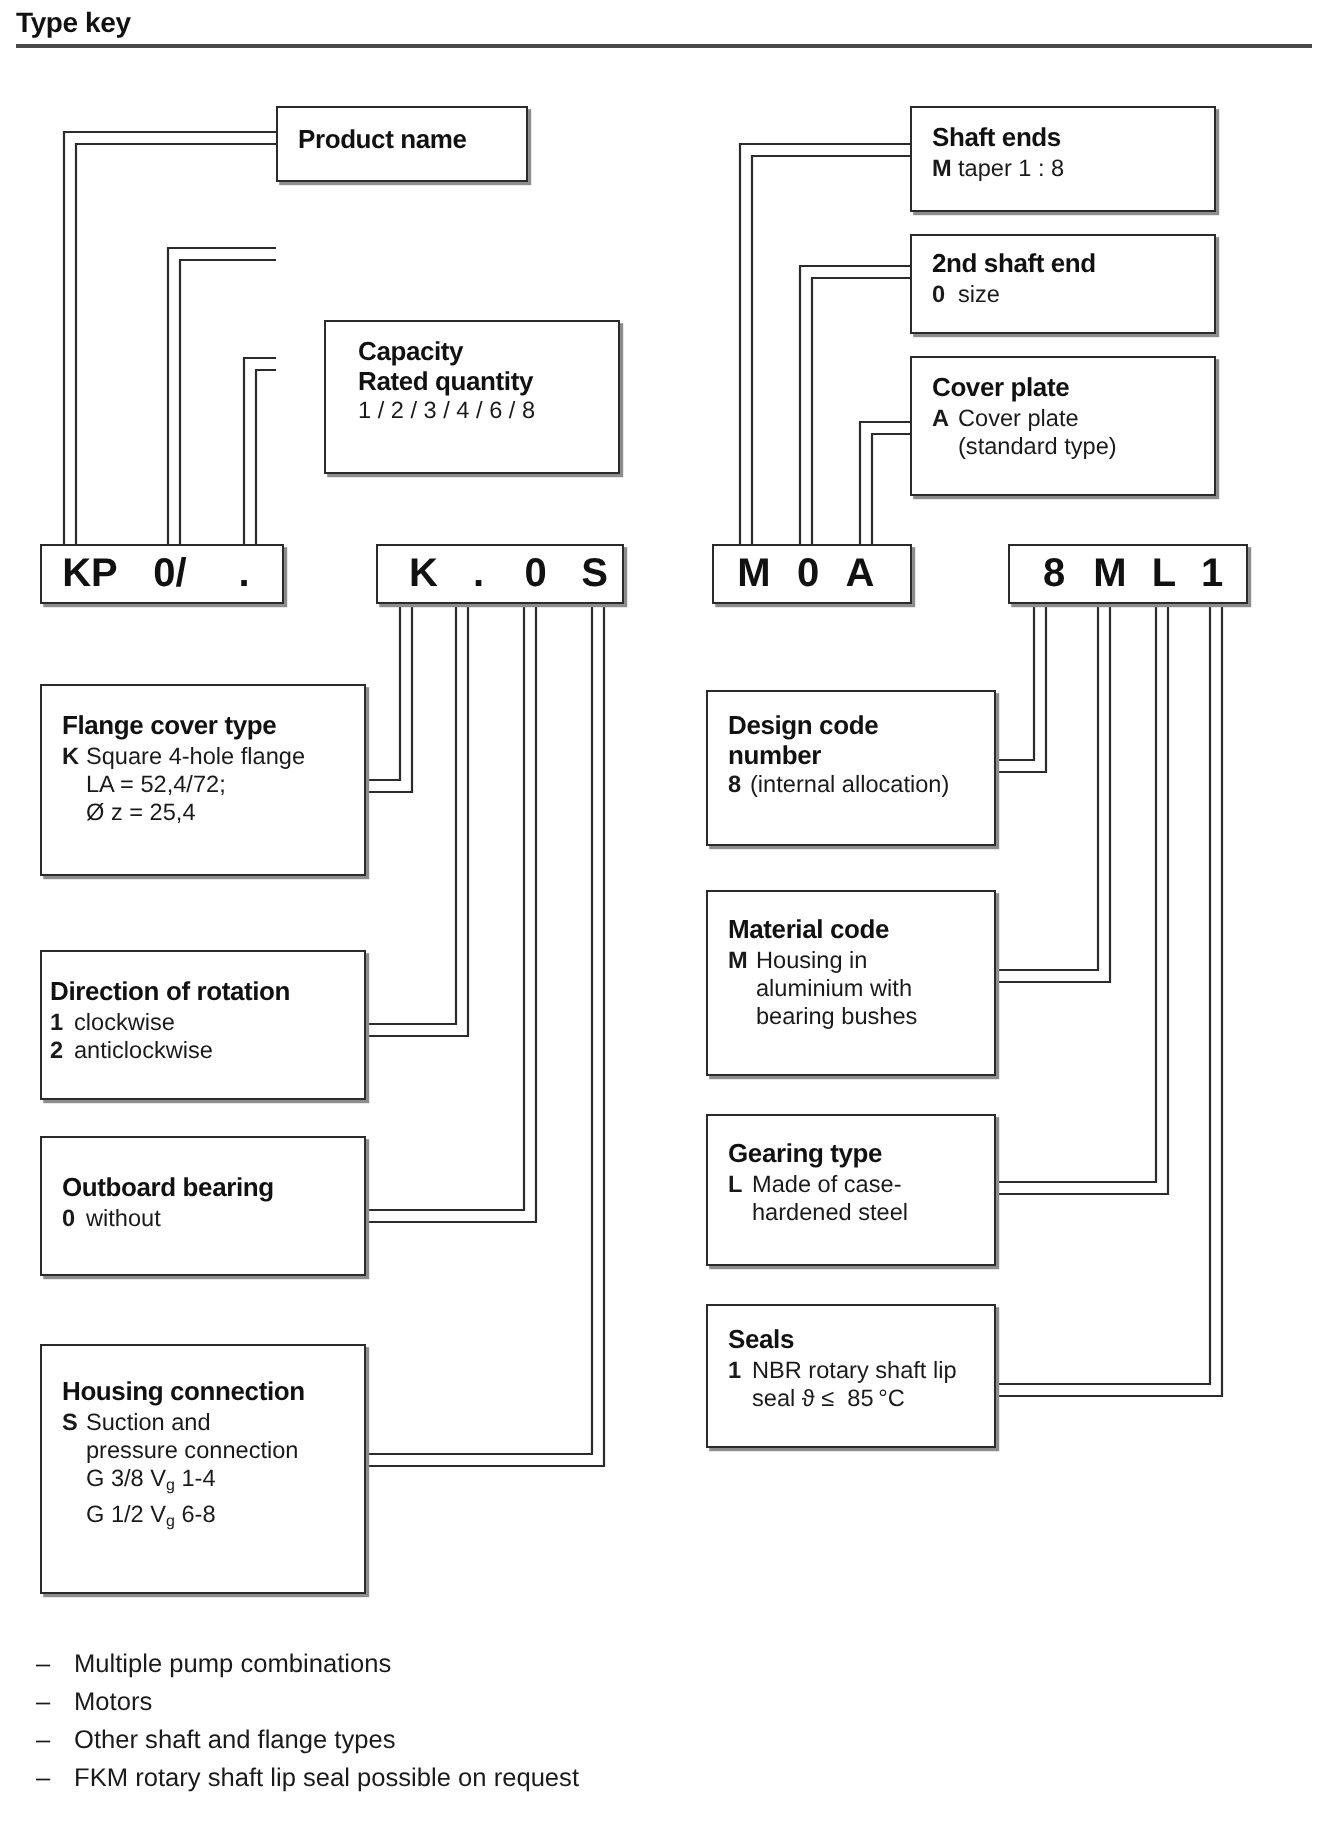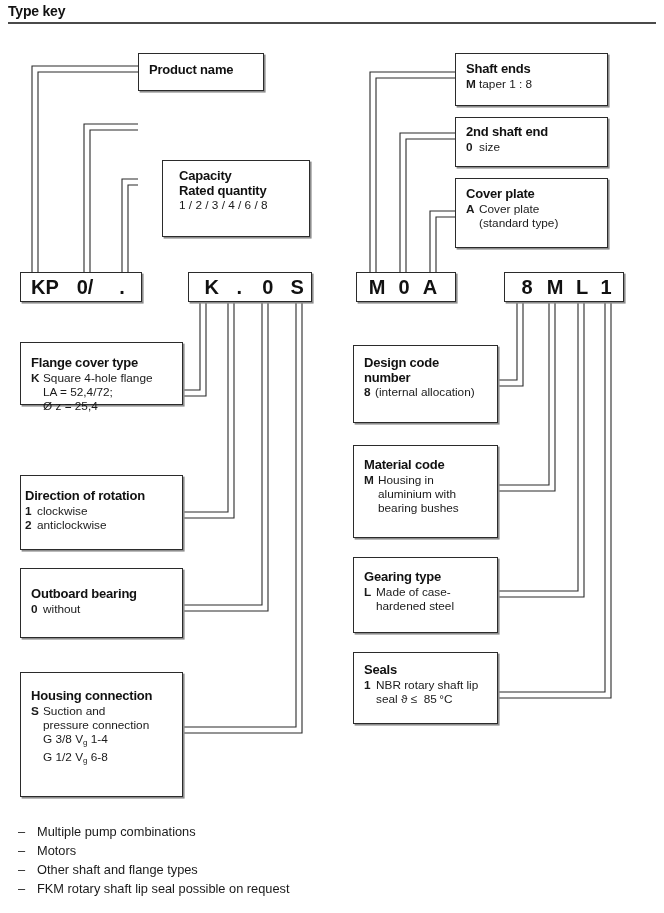--- a/index.html
+++ b/index.html
@@ -155,21 +155,21 @@
     <span class="cch" style="width:26px;">A</span>
   </div>
 
   <div class="cbox" style="left:504px;top:272px;width:120px;height:30px;">
     <span class="cch" style="width:28px;margin-left:8px;">8</span>
     <span class="cch" style="width:28px;">M</span>
     <span class="cch" style="width:26px;">L</span>
     <span class="cch" style="width:22px;">1</span>
   </div>
 
-  <div class="lbox" style="left:20px;top:342px;width:163px;height:63px;padding:13px 0 0 10px;">
+  <div class="lbox" style="left:20px;top:342px;width:163px;height:96px;padding:13px 0 0 10px;">
     <span class="ttl">Flange cover type</span>
     <span class="lrow"><span class="k" style="width:12px">K</span><span>Square 4-hole flange</span></span>
     <span class="lrow"><span class="ind" style="width:12px">&nbsp;</span><span>LA = 52,4/72;</span></span>
     <span class="lrow"><span class="ind" style="width:12px">&nbsp;</span><span>Ø z = 25,4</span></span>
   </div>
 
   <div class="lbox" style="left:20px;top:475px;width:163px;height:75px;padding:13px 0 0 4px;">
     <span class="ttl">Direction of rotation</span>
     <span class="lrow"><span class="k" style="width:12px">1</span><span>clockwise</span></span>
     <span class="lrow"><span class="k" style="width:12px">2</span><span>anticlockwise</span></span>

